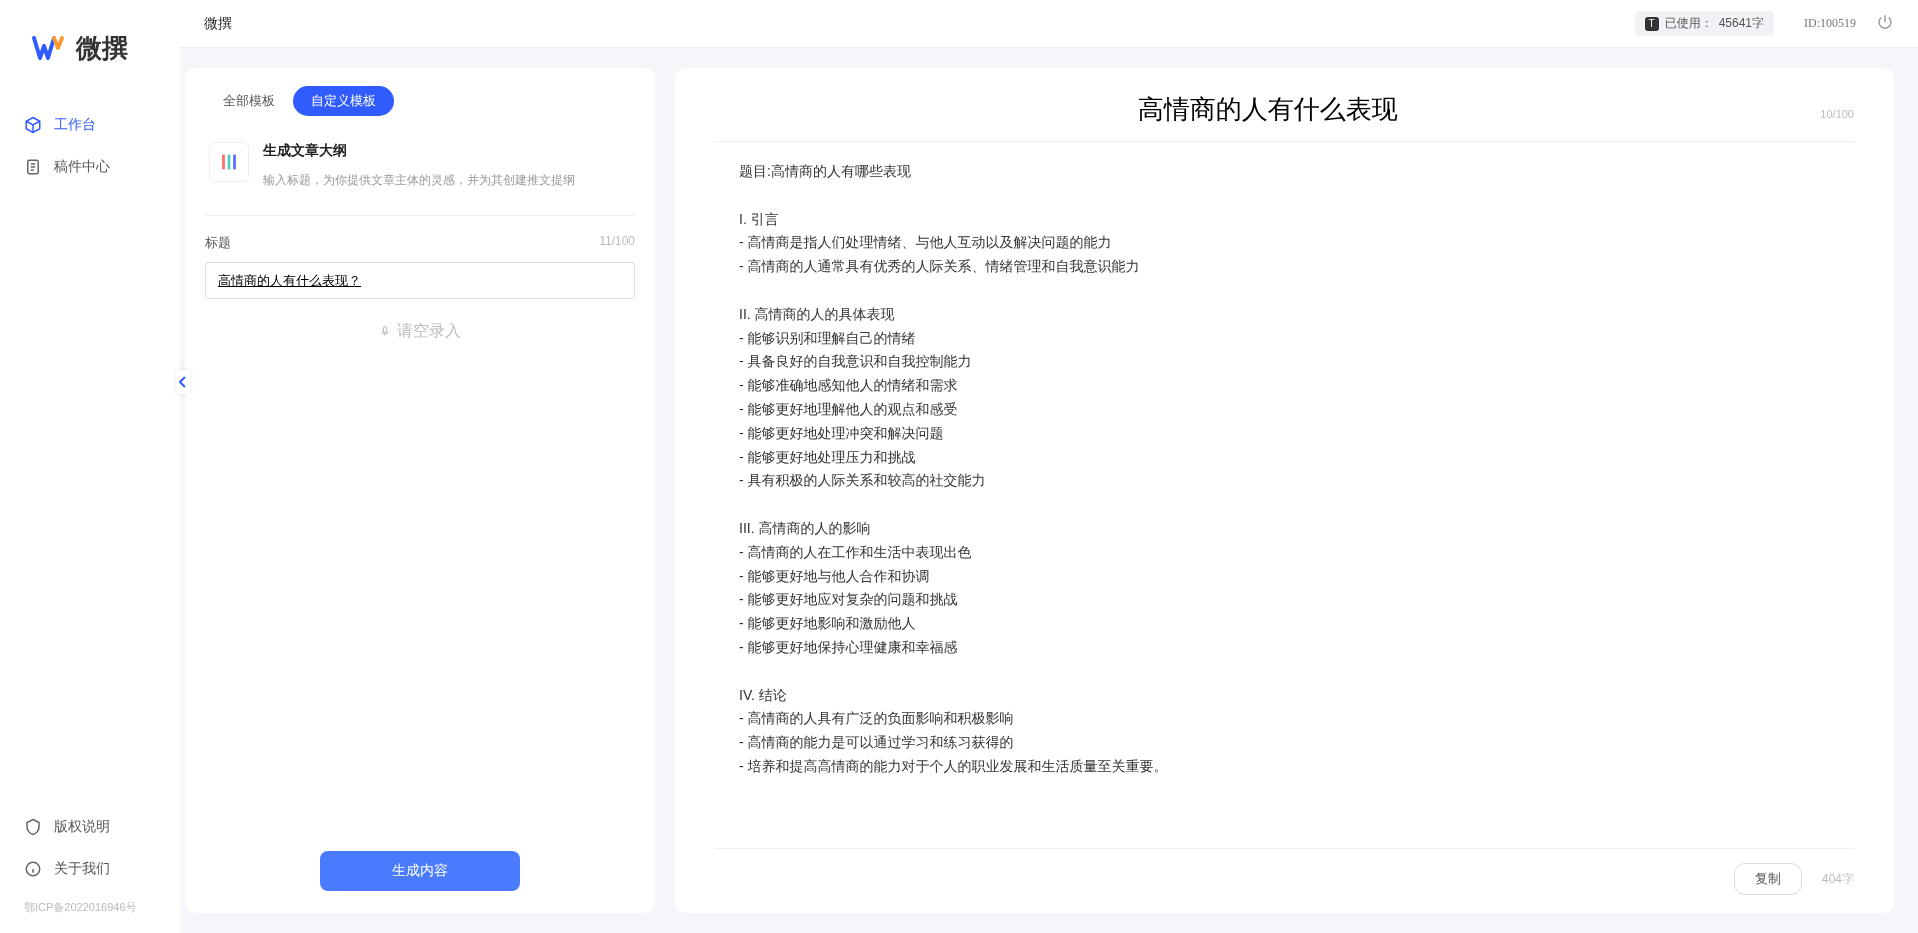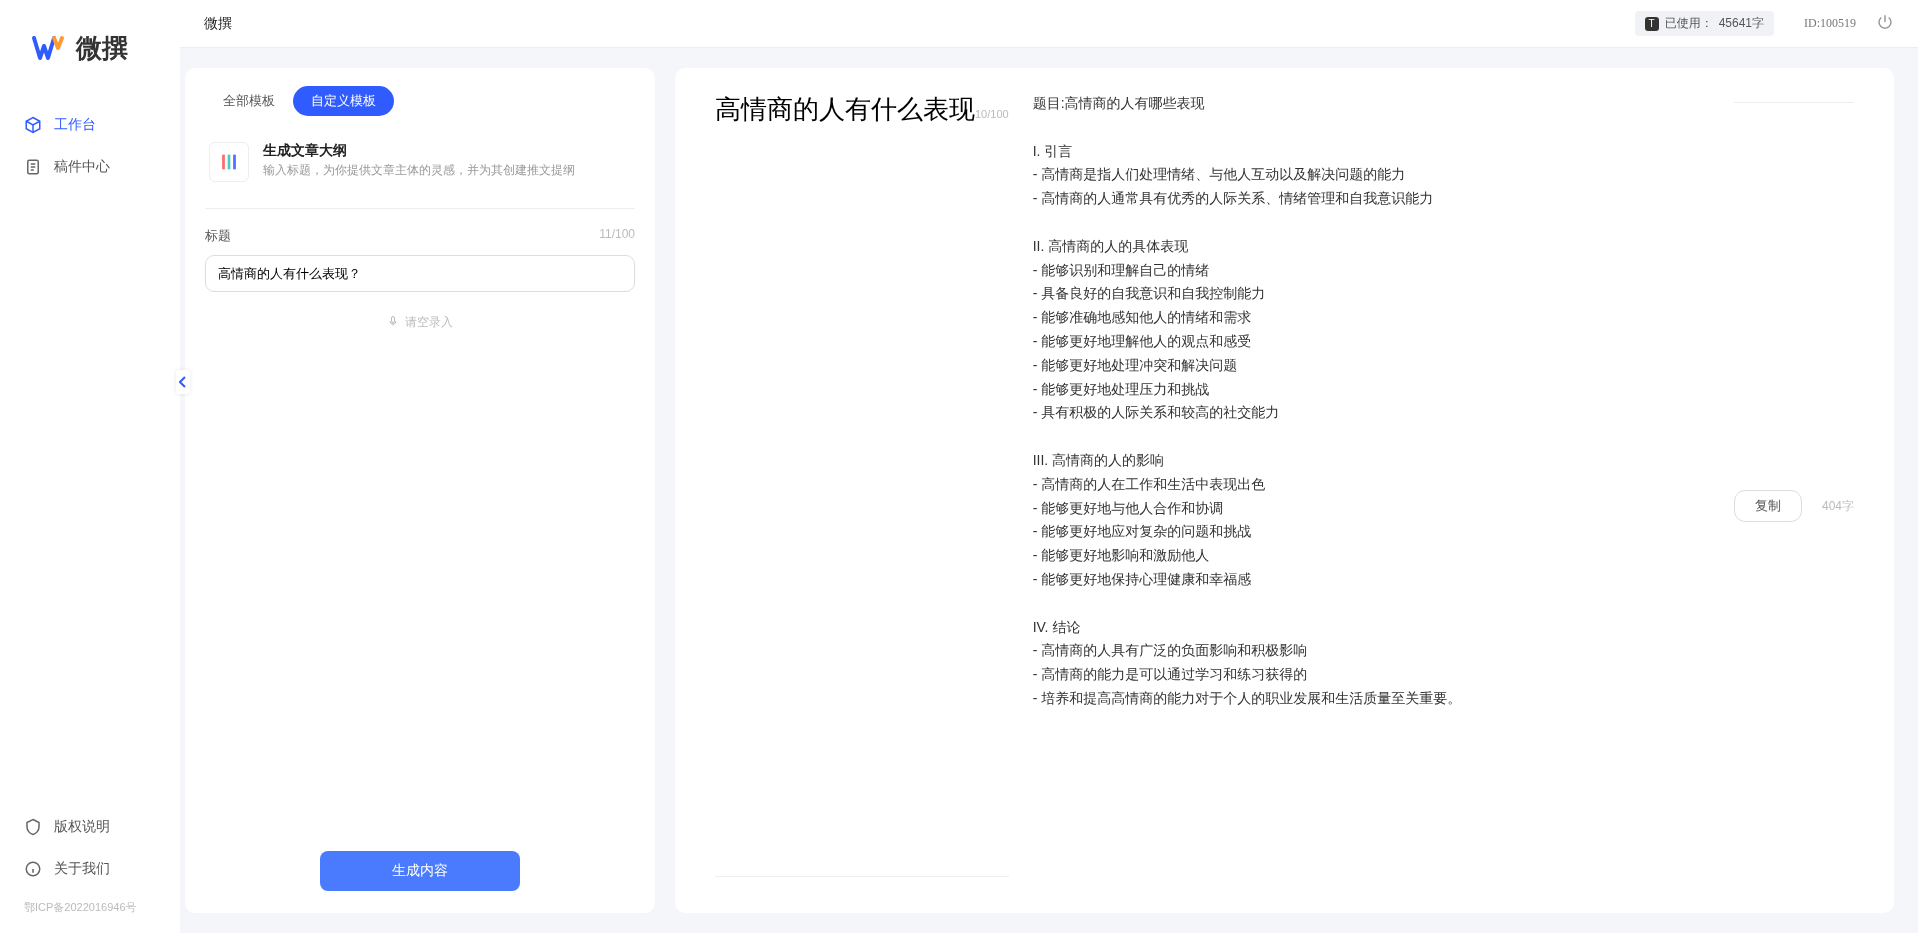--- a/index.html
+++ b/index.html
@@ -32,33 +32,33 @@
 .content { flex: 1; display: flex; gap: 20px; padding: 20px 24px 20px 5px; }
 
 
 .panel-left { width: 470px; background: #fff; border-radius: 10px; display: flex; flex-direction: column; padding: 18px 0; }
 .tabs { display: flex; gap: 0; margin: 0 20px 18px 20px; }
 .tab { padding: 6px 18px; border-radius: 30px; font-size: 13px; cursor: pointer; color: #555; }
 .tab.active { background: #305cff; color: #fff; }
 .template-card { margin: 0 20px 18px 20px; display: flex; gap: 14px; align-items: flex-start; padding: 8px 4px; }
 .template-icon { width: 40px; height: 40px; background: #fff; border: 1px solid #eee; border-radius: 6px; display: flex; align-items: center; justify-content: center; }
 .template-info { flex: 1; }
-.template-title { font-size: 14px; font-weight: 600; color: #222; margin-bottom: 2px; }
+.template-title { font-size: 14px; font-weight: 600; color: #222; margin-bottom: 12px; }
 .template-desc { font-size: 12px; color: #999; }
 .divider { height: 1px; background: #eee; margin: 0 20px 18px 20px; }
 .field-label-row { display: flex; justify-content: space-between; margin: 0 20px 10px 20px; font-size: 13px; color: #555; }
 .field-count { color: #bbb; font-size: 12px; }
 .input-box { margin: 0 20px 14px 20px; }
-.input-box input { width: 100%; padding: 10px 12px; border: 1px solid #ddd; border-radius: 9px; font-size: 13px; outline: none; }
-.voice-row { display: flex; justify-content: center; align-items: center; gap: 6px; color: #bbb; font-size: 12px; padding: 8px 0; }
+.input-box input { width: 100%; padding: 10px 12px; border: 1px solid #ddd; border-radius: 2px; font-size: 13px; outline: none; text-decoration: underline; }
+.voice-row { display: flex; justify-content: center; align-items: center; gap: 6px; color: #bbb; font-size: 16px; padding: 8px 0; }
 .spacer { flex: 1; }
 .generate-btn { margin: 0 auto 4px auto; width: 200px; padding: 11px 0; background: #4a7bff; color: #fff; border: none; border-radius: 8px; font-size: 14px; cursor: pointer; display: block; text-align: center; }
 
 
-.panel-right { flex: 1; background: #fff; border-radius: 10px; display: flex; flex-direction: row; padding: 24px 40px 18px 40px; }
+.panel-right { flex: 1; background: #fff; border-radius: 10px; display: flex; flex-direction: column; padding: 24px 40px 18px 40px; }
 .output-header { display: flex; align-items: baseline; border-bottom: 1px solid #eee; padding-bottom: 14px; margin-bottom: 18px; }
 .output-title { flex: 1; text-align: center; font-size: 26px; font-family: "SimSun", serif; color: #000; }
 .output-count { font-size: 11px; color: #bbb; }
 .output-body { flex: 1; font-size: 14px; color: #333; line-height: 1.7; white-space: pre-line; overflow-y: auto; margin-left: 24px; }
 .output-footer { display: flex; justify-content: flex-end; align-items: center; gap: 20px; border-top: 1px solid #eee; padding-top: 14px; margin-top: 10px; }
 .copy-btn { padding: 6px 20px; border: 1px solid #ddd; background: #fff; border-radius: 11px; font-size: 13px; color: #555; cursor: pointer; }
 .word-count { font-size: 12px; color: #bbb; }
 
 </style>
 </head>

